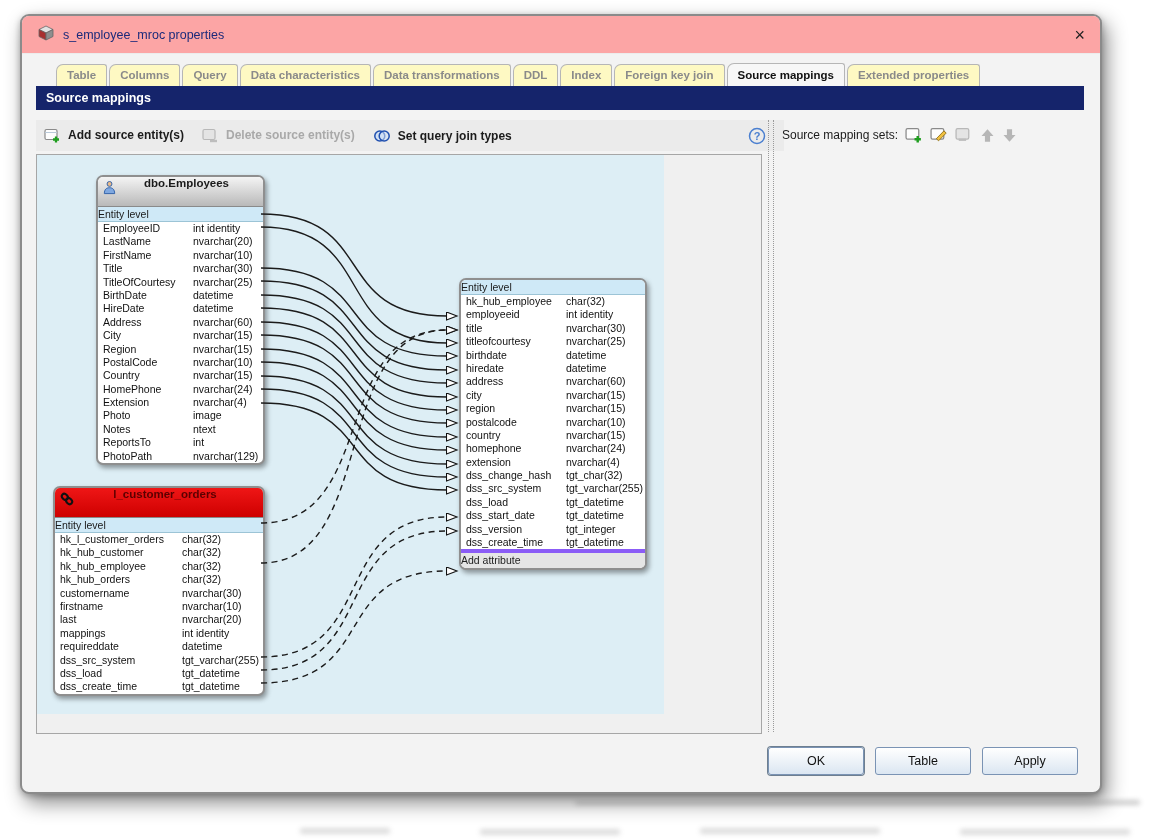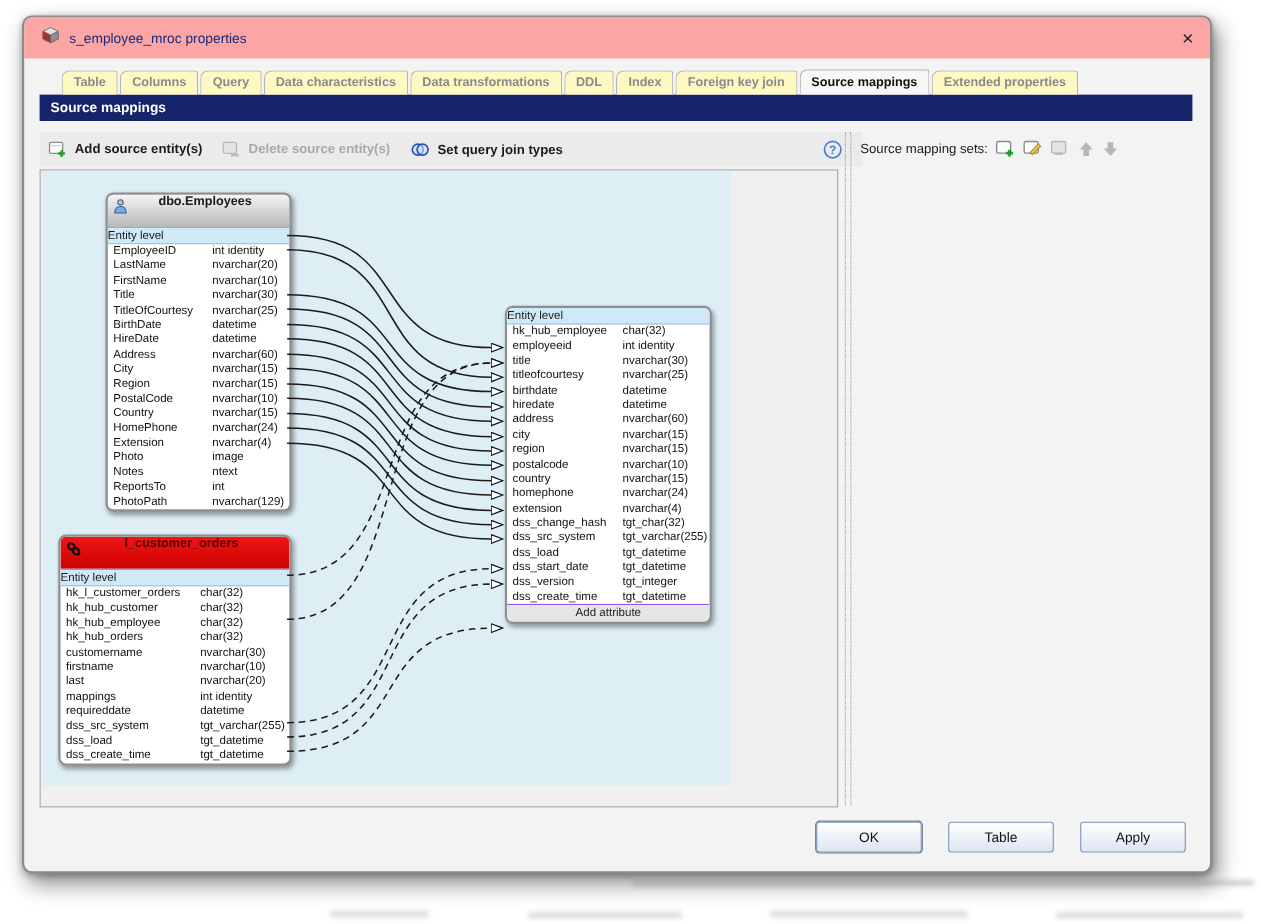--- a/index.html
+++ b/index.html
@@ -63,38 +63,38 @@
   .hdr-red{background:linear-gradient(#ef1616,#ce0000);color:#5c0000;}
   .esec{height:14px;line-height:14px;font-size:10.5px;color:#1a1a1a;
     background:#cfe9f7;border-bottom:1px solid #9cc4d6;}
   .erow{display:flex;height:13.4px;line-height:13.5px;font-size:10.5px;color:#111;
     padding-left:5px;white-space:nowrap;}
   .erow .n{flex:none;overflow:hidden;}
   .erow .t{flex:1;overflow:hidden;}
   .ent-employees .erow .n{width:90px;}
   .ent-target .erow .n{width:100px;}
   .ent-link .erow .n{width:122px;}
-  .efoot{height:15px;line-height:15px;text-align:center;font-size:10.5px;color:#222;
-    background:#e5e5e5;border-top:1px solid #8b5cf6;}
+  .efoot{height:15px;line-height:15px;text-align:left;font-size:10.5px;color:#222;
+    background:#e5e5e5;border-top:4px solid #8b5cf6;}
   
   .splitter{position:absolute;left:746px;top:104px;width:4px;height:612px;
     border-left:1px dotted #9a9a9a;border-right:1px dotted #9a9a9a;}
   .rpanel-head{
     position:absolute;left:760px;top:104px;width:304px;height:30px;display:flex;
     align-items:center;gap:7px;font-size:12px;font-weight:normal;color:#1b1b1b;
   }
   .iconbtn{display:flex;align-items:center;}
   .rlist{
     position:absolute;left:760px;top:136px;width:292px;height:570px;background:#ffffff;
     border:1px solid #82929f;overflow:hidden;
   }
   .rlist .item{height:17px;line-height:17px;font-size:11.5px;padding-left:4px;color:#000;}
   .rlist .item.selected{background:#b9d9ef;}
   
-  .btnrow{position:absolute;right:22px;top:731px;display:flex;gap:24px;border-radius:11px;}
+  .btnrow{position:absolute;right:22px;top:731px;display:flex;gap:11px;border-radius:11px;}
   .btn{
     min-width:70px;height:26px;display:flex;align-items:center;justify-content:center;
     font-size:12.5px;color:#111;background:linear-gradient(#ffffff,#dbe6f2);
     border:1px solid #7a93b4;border-radius:3px;padding:0 12px;
   }
   .btn::first-letter{text-decoration:underline;}
   .btn.default{box-shadow:0 0 0 1px #6e7f90;border-color:#5d7émés;}
   .btn.default{box-shadow:0 0 0 1px #6e7f90;}
   
   .bgblur{position:absolute;background:#8f8f8f;filter:blur(2.5px);opacity:.45;border-radius:2px;}

